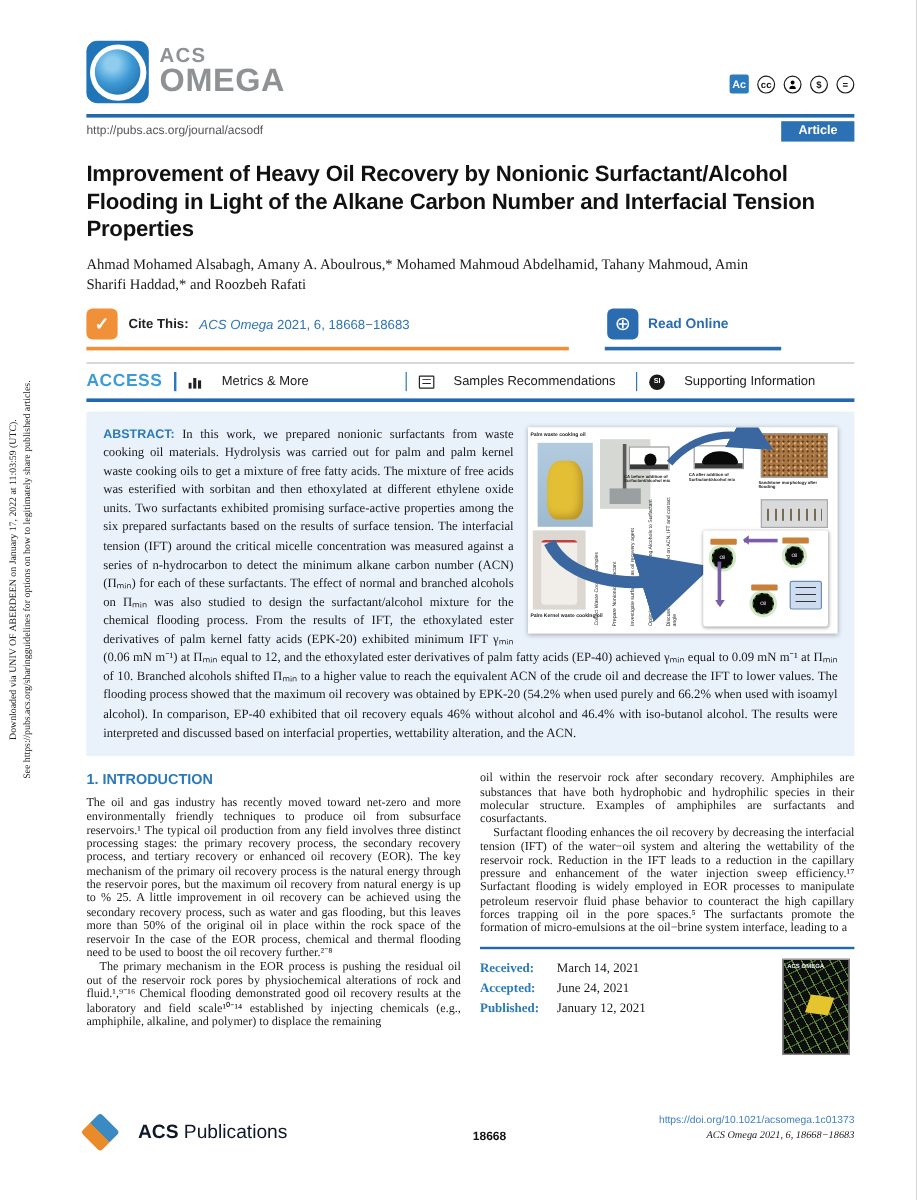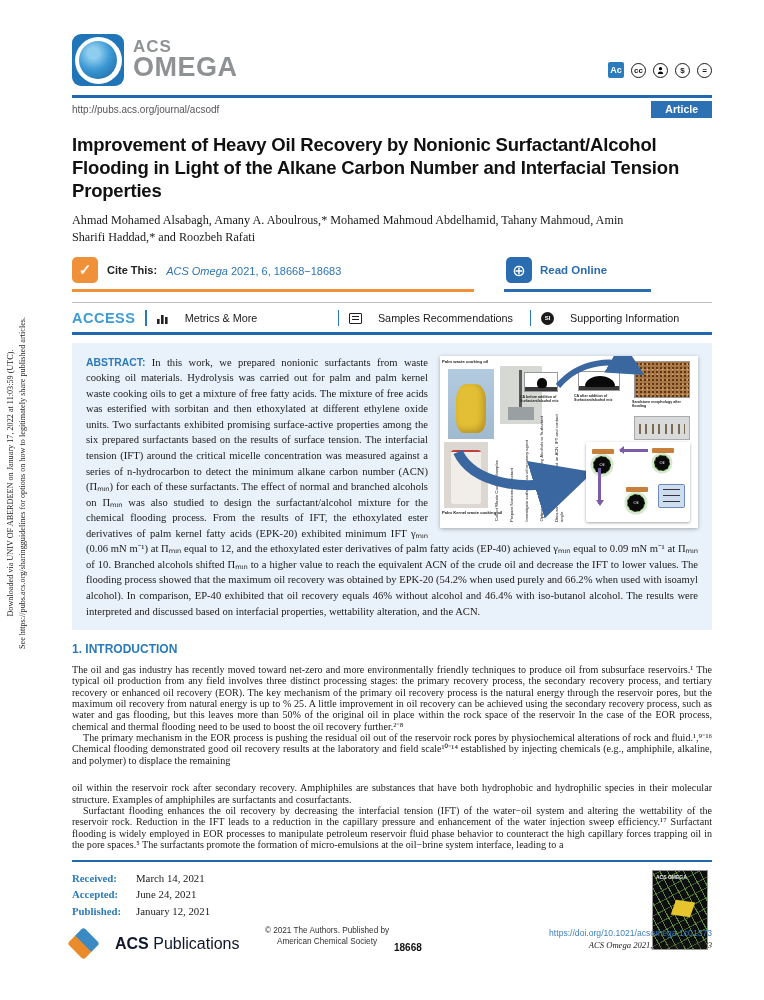--- a/index.html
+++ b/index.html
@@ -107,21 +107,21 @@
   .s-pah { position:absolute; left:34px; top:7px; width:28px; height:3px; background:#7b5ca9; }
   .s-pah::before { content:""; position:absolute; left:-5px; top:-2.5px; border:4px solid transparent; border-right:5px solid #7b5ca9; }
   .s-pav { position:absolute; left:12px; top:26px; width:3px; height:36px; background:#7b5ca9; }
   .s-pav::after { content:""; position:absolute; left:-2.5px; bottom:-6px; border:4px solid transparent; border-top:6px solid #7b5ca9; }
   .s-legend { position:absolute; left:72px; top:42px; width:27px; height:24px; background:#cddcef;
     border:1px solid #6b8cb8; border-radius:2px; }
   .s-legend::after { content:""; position:absolute; inset:4px 4px 3px;
     background:repeating-linear-gradient(180deg,#333 0 .9px, transparent .9px 6px); }
 
   
-  .cols { display:flex; gap:16px; margin-top:13px;flex-direction:column; }
+  .cols { display:flex; gap:16px; margin-top:13px; }
   .col { flex:1; font-size:10.1px; line-height:1.13; text-align:justify; }
   .intro-h { font-family:"Liberation Sans",sans-serif; color:#2a7ab9; font-size:12px; font-weight:bold; margin-bottom:7px; }
   .col p { margin:0; }
   .ind { text-indent:11px; }
 
   .dates { margin-top:9px; border-top:2.5px solid #2268ae; padding-top:8px; display:flex; }
   .dline { font-size:10.8px; line-height:1.55; }
   .dlab { color:#2a7ab9; font-weight:bold; display:inline-block; width:64px; }
   .cover { width:56px; height:80px; margin-left:auto; margin-right:4px; background:#0e0e0e;
     border:1px solid #999; position:relative; overflow:hidden; flex:none; }
@@ -290,24 +290,20 @@
         </div>
       </div>
     </div>
   </div>
 
   <div class="footer">
     <div class="acspub">
       <span class="diamond"></span>
       <span class="acspub-name"><b>ACS</b><span> Publications</span></span>
     </div>
-    <div class="copy">
-      <div>© 2021 The Authors. Published by</div>
-      <div>American Chemical Society</div>
-    </div>
     <div class="pageno">18668</div>
     <div class="doi">
       <div class="doi-link">https://doi.org/10.1021/acsomega.1c01373</div>
       <div class="doi-cit">ACS Omega 2021, 6, 18668−18683</div>
     </div>
   </div>
 
 </div>
 
 </body></html>

